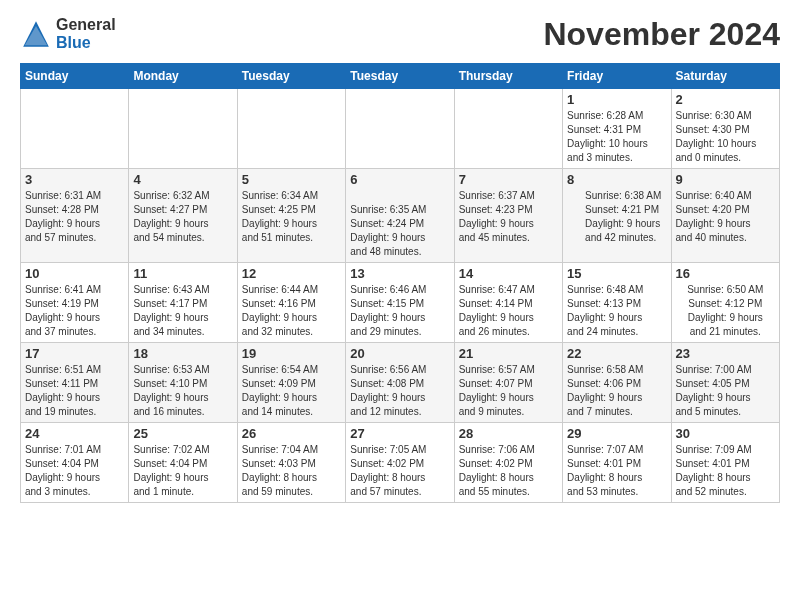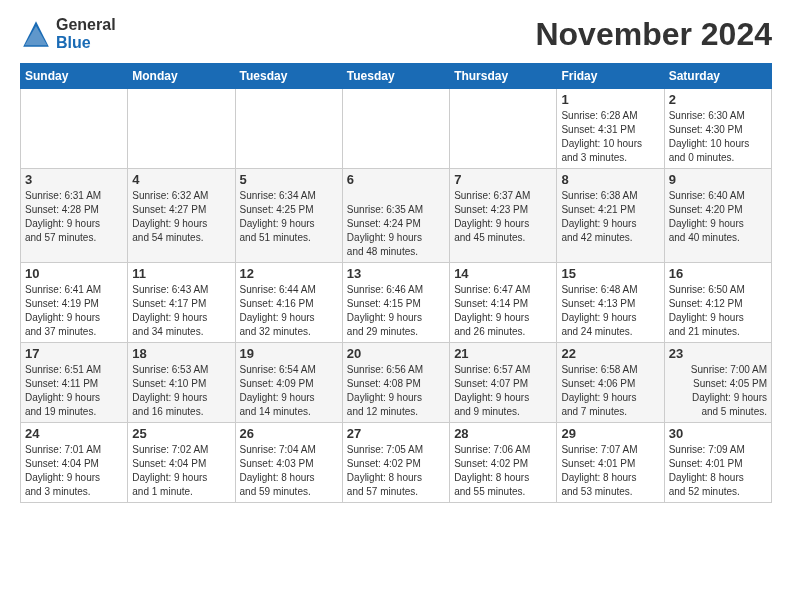--- a/index.html
+++ b/index.html
@@ -5,21 +5,21 @@
     * { margin: 0; padding: 0; box-sizing: border-box; }
     body {
       font-family: Arial, sans-serif;
       background: #fff;
       width: 792px;
       height: 612px;
       overflow: hidden;
     }
     .container {
       width: 792px;
-      padding: 16px 20px 10px 20px;
+      padding: 16px 12px 10px 20px;
     }
     .header {
       display: flex;
       justify-content: space-between;
       align-items: flex-start;
       margin-bottom: 10px;
     }
     .logo {
       display: flex;
       align-items: center;
@@ -184,21 +184,21 @@
           </td>
           <td>
             <span class="day-number">7</span>
             <div class="day-info" style="white-space: pre-line;">Sunrise: 6:37 AM
 Sunset: 4:23 PM
 Daylight: 9 hours
 and 45 minutes.</div>
           </td>
           <td>
             <span class="day-number">8</span>
-            <div class="day-info" style="white-space: pre-line;">Sunrise: 6:38 AM
+            <div class="day-info" style="white-space: pre-line; margin-left: 18px;">Sunrise: 6:38 AM
 Sunset: 4:21 PM
 Daylight: 9 hours
 and 42 minutes.</div>
           </td>
           <td>
             <span class="day-number">9</span>
             <div class="day-info" style="white-space: pre-line;">Sunrise: 6:40 AM
 Sunset: 4:20 PM
 Daylight: 9 hours
 and 40 minutes.</div>
@@ -242,21 +242,21 @@
           </td>
           <td>
             <span class="day-number">15</span>
             <div class="day-info" style="white-space: pre-line;">Sunrise: 6:48 AM
 Sunset: 4:13 PM
 Daylight: 9 hours
 and 24 minutes.</div>
           </td>
           <td>
             <span class="day-number">16</span>
-            <div class="day-info" style="white-space: pre-line;">Sunrise: 6:50 AM
+            <div class="day-info" style="white-space: pre-line; text-align: center;">Sunrise: 6:50 AM
 Sunset: 4:12 PM
 Daylight: 9 hours
 and 21 minutes.</div>
           </td>
         </tr>
         <tr>
           <td>
             <span class="day-number">17</span>
             <div class="day-info" style="white-space: pre-line;">Sunrise: 6:51 AM
 Sunset: 4:11 PM
@@ -293,21 +293,21 @@
           </td>
           <td>
             <span class="day-number">22</span>
             <div class="day-info" style="white-space: pre-line;">Sunrise: 6:58 AM
 Sunset: 4:06 PM
 Daylight: 9 hours
 and 7 minutes.</div>
           </td>
           <td>
             <span class="day-number">23</span>
-            <div class="day-info" style="white-space: pre-line; text-align: right;">Sunrise: 7:00 AM
+            <div class="day-info" style="white-space: pre-line;">Sunrise: 7:00 AM
 Sunset: 4:05 PM
 Daylight: 9 hours
 and 5 minutes.</div>
           </td>
         </tr>
         <tr>
           <td>
             <span class="day-number">24</span>
             <div class="day-info" style="white-space: pre-line;">Sunrise: 7:01 AM
 Sunset: 4:04 PM

